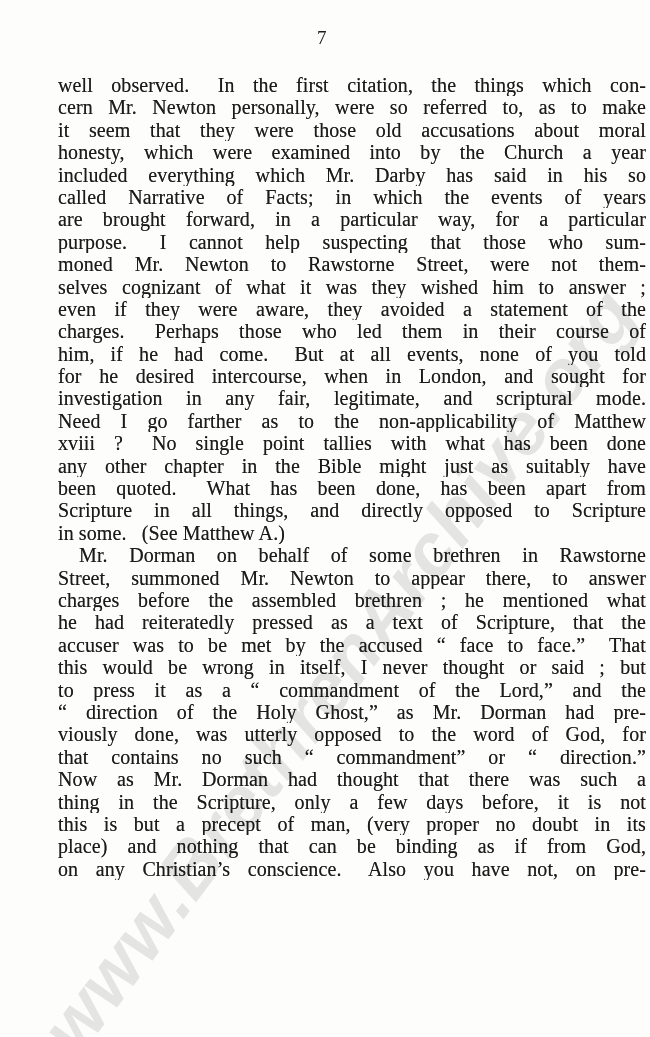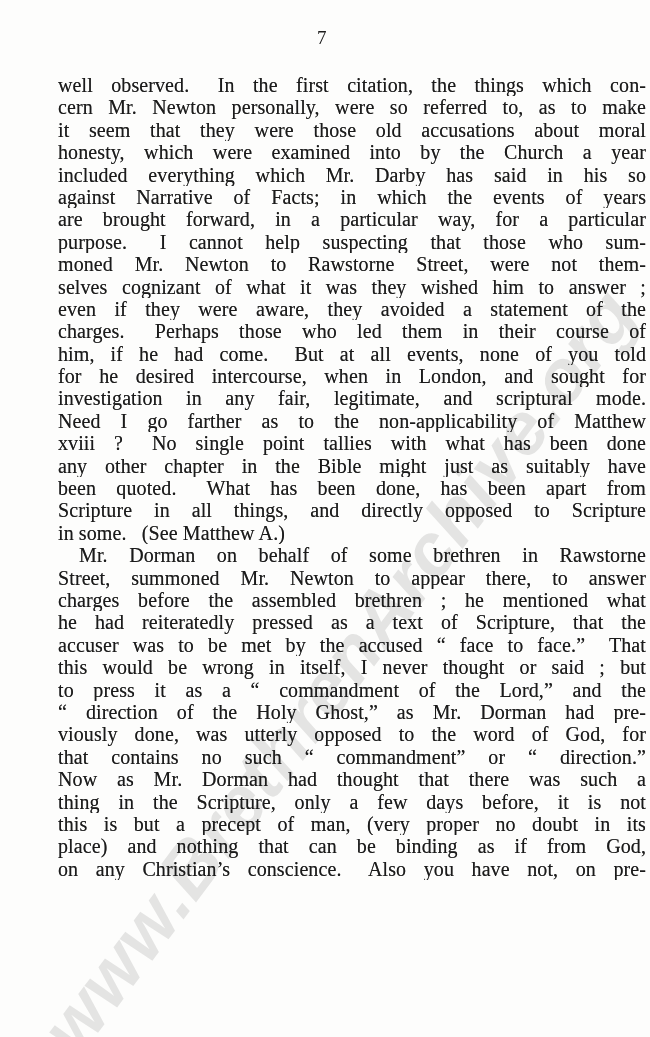--- a/index.html
+++ b/index.html
@@ -63,21 +63,21 @@
 
 <div class="page">
   <div class="watermark">www.BrethrenArchive.org</div>
   <div class="page-number">7</div>
   <div class="text-block" id="text-block">
       <div class="line"><span>well observed.  In the first citation, the things which con-</span></div>
       <div class="line"><span>cern Mr. Newton </span><span class="it">personally,</span><span> were so referred to, as to make</span></div>
       <div class="line"><span>it seem that they were those old accusations about moral</span></div>
       <div class="line"><span>honesty, which were examined into by the Church a year</span></div>
       <div class="line"><span>included everything which Mr. Darby has said in his so</span></div>
-      <div class="line"><span>against </span><span class="it">Narrative of Facts;</span><span> in which the events of years</span></div>
+      <div class="line"><span>called </span><span class="it">Narrative of Facts;</span><span> in which the events of years</span></div>
       <div class="line"><span>are brought forward, in a particular way, for a particular</span></div>
       <div class="line"><span>purpose.  I cannot help suspecting that those who sum-</span></div>
       <div class="line"><span>moned Mr. Newton to Rawstorne Street, were not them-</span></div>
       <div class="line"><span>selves cognizant of what it was they wished him to answer ;</span></div>
       <div class="line"><span>even if they were aware, they avoided a statement of the</span></div>
       <div class="line"><span>charges.  Perhaps those who led them in their course of</span></div>
       <div class="line"><span>him, if he had come.  But at all events, none of you told</span></div>
       <div class="line"><span>for he desired intercourse, when in London, and sought for</span></div>
       <div class="line"><span>investigation in any fair, legitimate, and scriptural mode.</span></div>
       <div class="line"><span>Need I go farther as to the non-applicability of Matthew</span></div>

